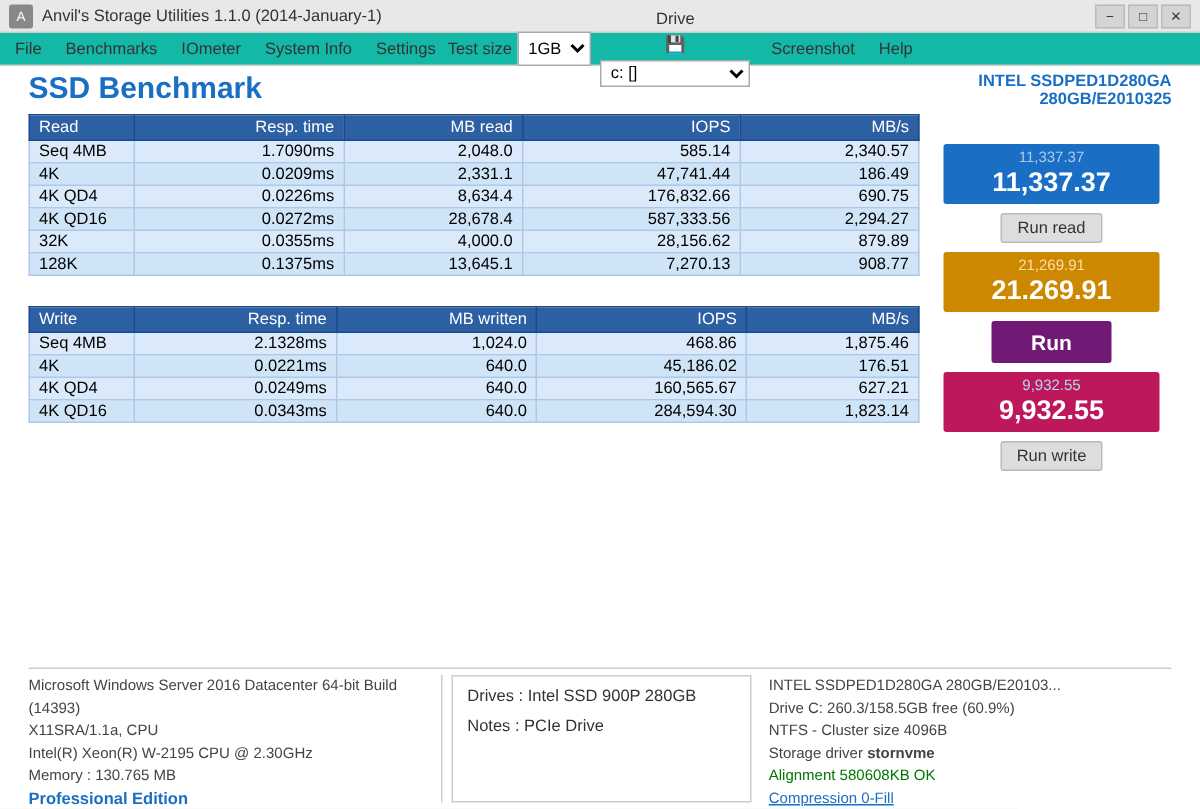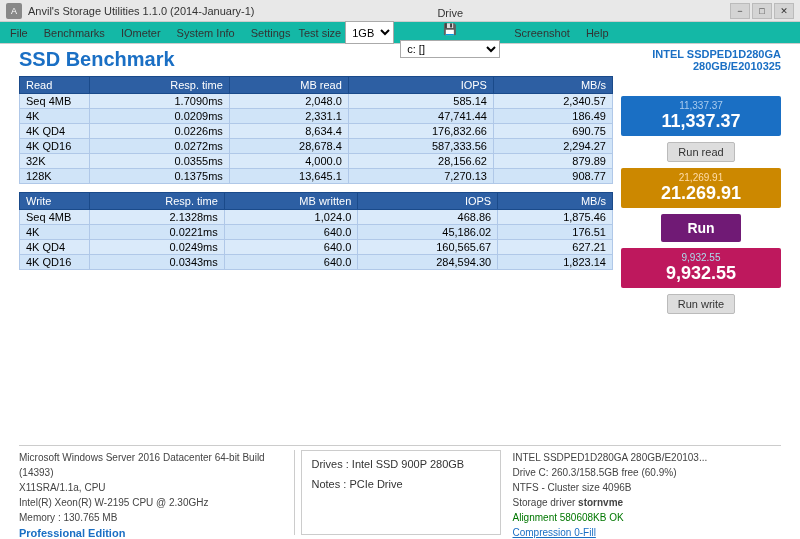--- a/index.html
+++ b/index.html
@@ -147,21 +147,21 @@
       display: flex;
       gap: 8px;
       flex: 1;
     }
     .bench-tables {
       flex: 1;
     }
     .bench-table {
       width: 100%;
       border-collapse: collapse;
-      margin-bottom: 8px;
+      margin-bottom: 20px;
     }
     .bench-table th {
       background: #2d5fa3;
       color: white;
       font-size: 11px;
       padding: 2px 6px;
       text-align: right;
       font-weight: normal;
       border: 1px solid #1a4a8a;
     }
@@ -194,21 +194,21 @@
     .right-panel {
       width: 160px;
       display: flex;
       flex-direction: column;
       align-items: center;
       gap: 6px;
       padding-top: 20px;
     }
 
     .score-box {
-      width: 160px;
+      width: 144px;
       background: #1a6fc4;
       color: white;
       text-align: center;
       padding: 4px;
       border-radius: 2px;
     }
     .score-box .score-label {
       font-size: 10px;
       color: #aaccee;
     }

